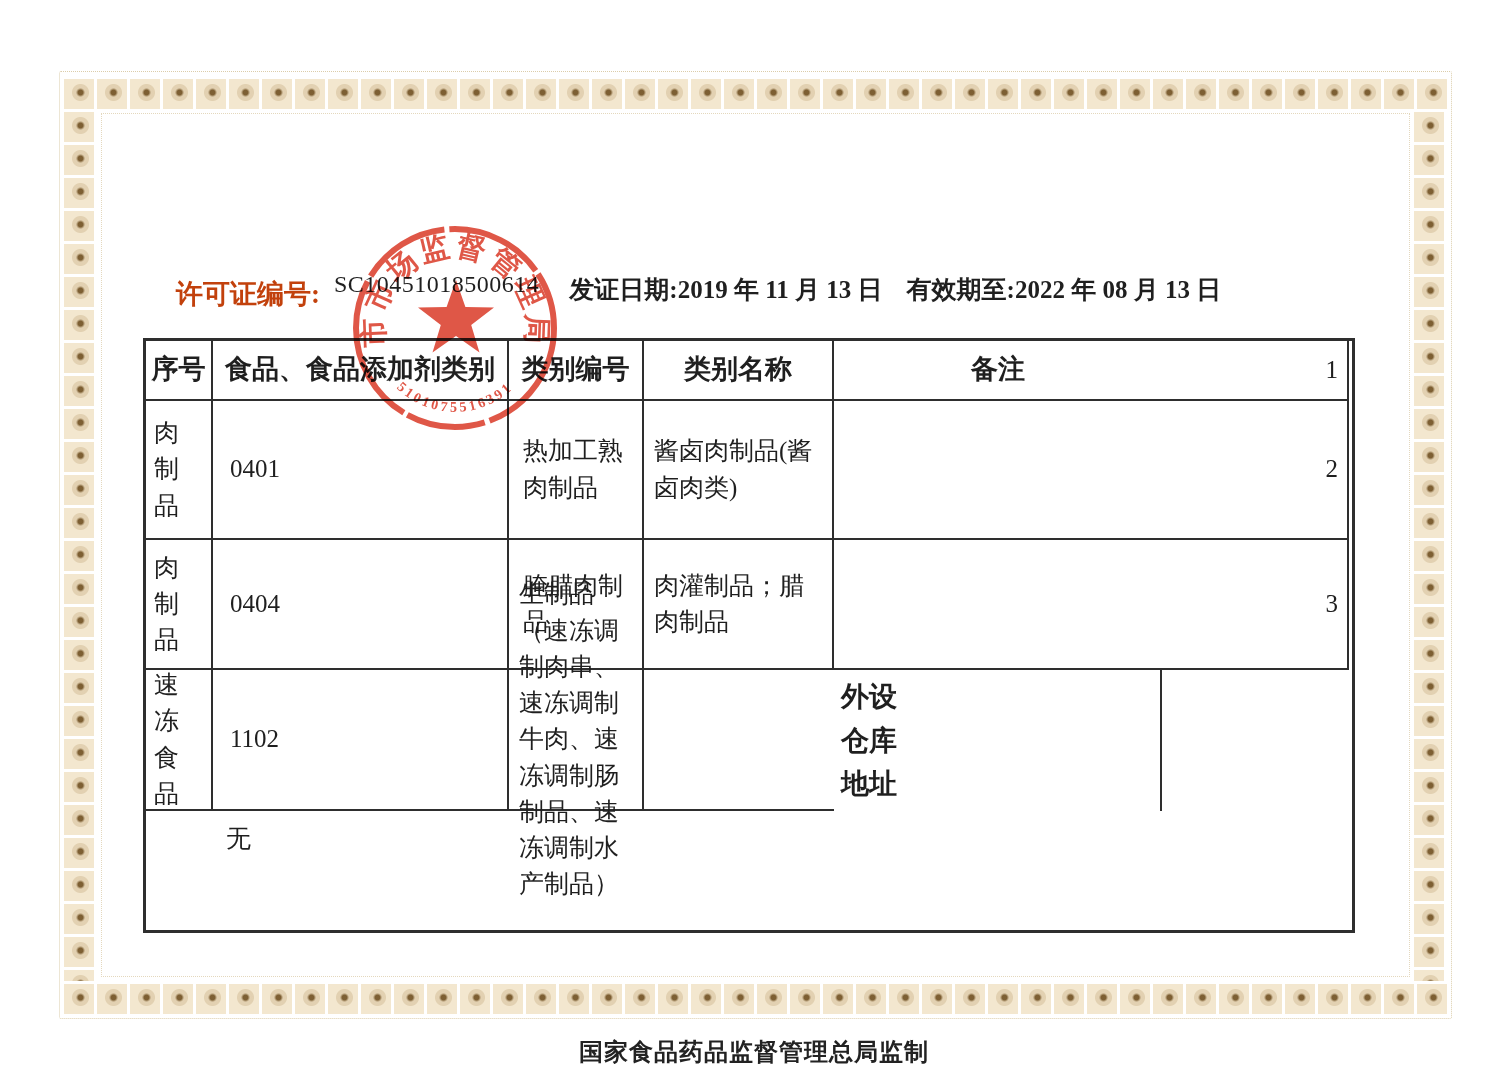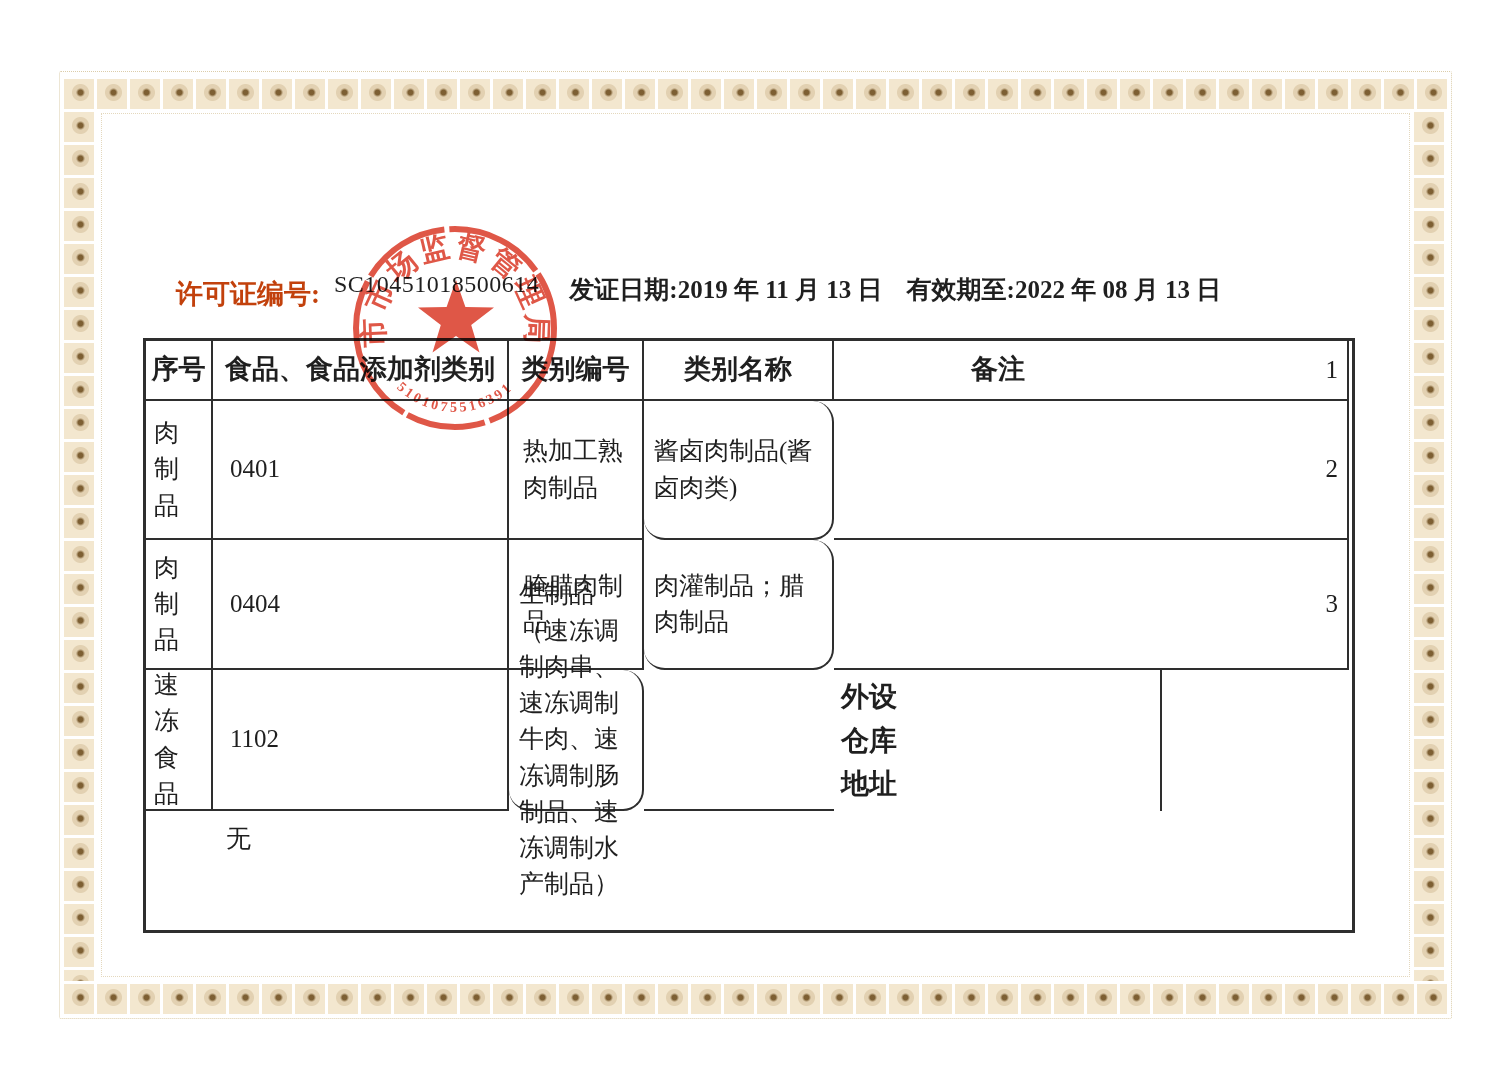--- a/index.html
+++ b/index.html
@@ -82,21 +82,21 @@
   .cell.last-col { border-right:none; }
   .cell.last-row { border-bottom:none; }
   .cell.header {
     font-weight:bold; font-size:27px;
     justify-content:center; text-align:center;
     padding:2px 4px;
   }
   .cell.num { justify-content:flex-end; padding-right:9px; }
   .cell.code { padding-left:17px; }
   .cell.name { padding-left:14px; }
-  .cell.detail { padding-left:10px; padding-right:6px;border-radius:21px; }
+  .cell.detail { padding-left:10px; padding-right:6px; }
   .cell.warehouse-label {
     font-weight:bold; font-size:28px;
     padding-left:7px; line-height:1.55;
     align-items:center;
   }
   .warehouse-label span { display:block; width:60px; word-break:break-all; }
   .cell.warehouse-value {
     grid-column:2 / 7;
     align-items:flex-start;
     padding:10px 0 0 13px;
@@ -186,14 +186,15 @@
       <path id="sealArcBottom" d="M 28.1,134.7 A 84,84 0 0 0 185.9,134.7" fill="none"></path>
     </defs>
     <text font-size="29" fill="#dc4433" letter-spacing="4">
       <textPath href="#sealArcTop" startOffset="50%" text-anchor="middle">市市场监督管理局</textPath>
     </text>
     <text font-size="14" fill="#dc4433" letter-spacing="3">
       <textPath href="#sealArcBottom" startOffset="50%" text-anchor="middle">5101075516391</textPath>
     </text>
   </svg>
 
+  <div class="doc-footer">国家食品药品监督管理总局监制</div>
 
 </div>
 
 </body></html>

